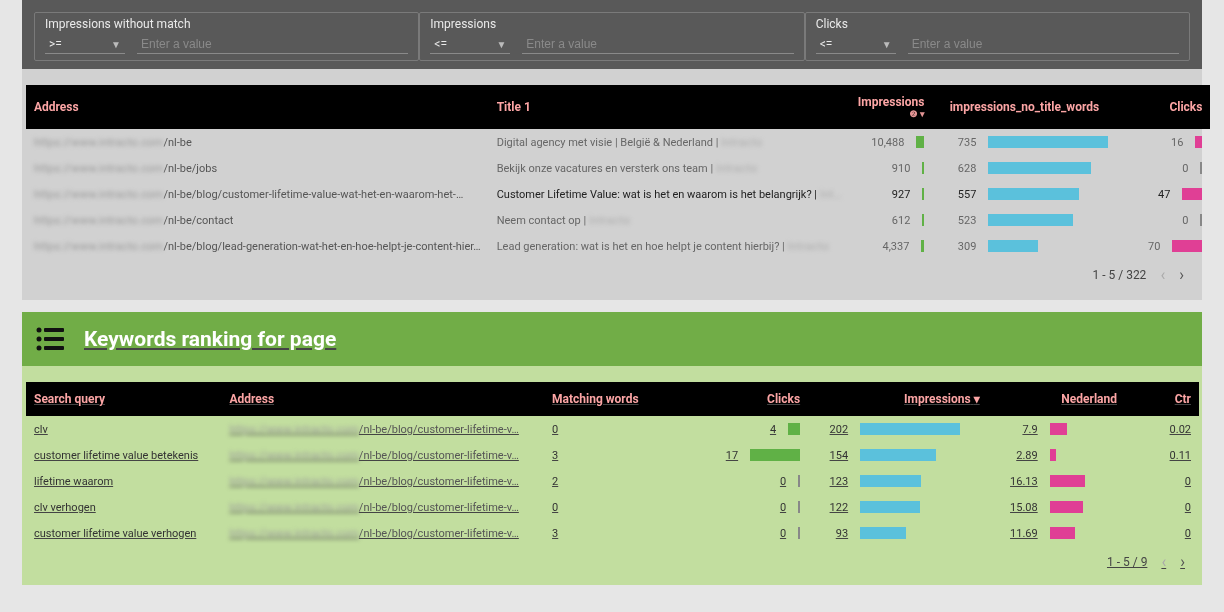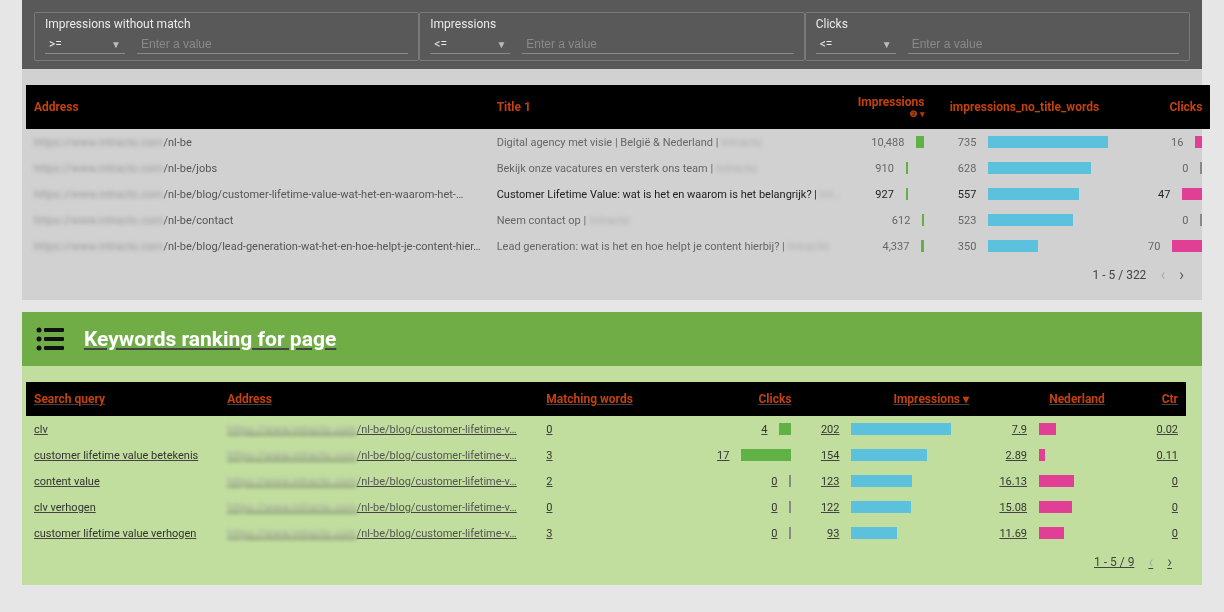--- a/index.html
+++ b/index.html
@@ -17,21 +17,21 @@
 .filter-row { display: flex; align-items: center; gap: 12px; }
 .filter-op { display: flex; align-items: center; gap: 30px; border-bottom: 1px solid #8a8a8a; padding: 2px 4px; font-size: 12px; color: #eaeaea; min-width: 80px; justify-content: space-between; cursor: pointer; }
 .filter-op .caret { font-size: 10px; color: #bbb; }
 .filter-input { flex: 1; background: transparent; border: none; border-bottom: 1px solid #8a8a8a; color: #f9a8d4; font-size: 12px; padding: 2px 4px; outline: none; }
 .filter-input::placeholder { color: #8a8a8a; }
 
 .card1-body { background: #d1d1d1; padding: 16px 4px 16px 4px; }
 
 
 .tbl { width: 100%; border-collapse: collapse; }
-.tbl th { background: #000; color: #c2410c; font-weight: 700; font-size: 12px; text-align: left; padding: 10px 8px; vertical-align: middle; }
+.tbl th { background: #000; color: #fca5a5; font-weight: 700; font-size: 12px; text-align: left; padding: 10px 8px; vertical-align: middle; }
 .tbl th.num { text-align: right; }
 .tbl th .sub { font-size: 9px; opacity: .9; }
 .tbl td { padding: 6px 8px; font-size: 11px; color: #666; vertical-align: middle; white-space: nowrap; }
 .tbl tbody tr { height: 26px; }
 .tbl td.num { text-align: right; color: #666; }
 .tbl tr.selected td { color: #222; font-weight: 400; }
 .host-blur { filter: blur(2px); color: #999; letter-spacing: .2px; }
 .path { color: #555; }
 .blur-suffix { filter: blur(2px); color: #aaa; letter-spacing: .5px; }
 .barcell { display: flex; align-items: center; justify-content: flex-start; gap: 10px; }
@@ -44,21 +44,21 @@
 
 .card-footer { display: flex; justify-content: flex-end; align-items: center; gap: 14px; padding: 6px 14px 0 0; color: #444; font-size: 12px; }
 .card-footer .pg-btn { cursor: pointer; font-size: 16px; color: #555; user-select: none; }
 .card-footer .pg-btn.dis { color: #aaa; }
 
 
 .card2 { margin: 0 22px; text-decoration: underline; }
 .card2-header { background: #71ad47; color: #fff; display: flex; align-items: center; padding: 14px 14px; gap: 18px; }
 .card2-header .list-icon svg { width: 30px; height: 26px; display: block; }
 .card2-header h2 { font-size: 21px; font-weight: 700; }
-.card2-body { background: #c2de9f; padding: 16px 16px 14px 4px; }
+.card2-body { background: #c2de9f; padding: 16px 3px 14px 4px; }
 .card2-body .tbl td { color: #333; }
 .card2-body .tbl th { }
 .card2-body .barcell .val { min-width: 30px; }
 </style>
 </head>
 <body>
 
 <div class="card1">
   <div class="card1-header">
     <div class="filters">
@@ -129,21 +129,21 @@
               <div class="barcell" style="justify-content:flex-end">
                 <span class="val">16</span>
                 <span class="bar pink" style="width:7px"></span>
               </div>
             </td>
           </tr>
           <tr>
             <td><span class="host-blur">https://www.intracto.com</span><span class="path">/nl-be/jobs</span></td>
             <td>Bekijk onze vacatures en versterk ons team | <span class="blur-suffix">Intracto</span></td>
             <td class="num">
-              <div class="barcell" style="">
+              <div class="barcell" style="justify-content:flex-end">
                 <span class="val">910</span>
                 <span class="bar green" style="width:2px"></span>
               </div>
             </td>
             <td>
               <div class="barcell">
                 <span class="val">628</span>
                 <span class="bar blue" style="width:103px"></span>
               </div>
             </td>
@@ -151,21 +151,21 @@
               <div class="barcell" style="justify-content:flex-end">
                 <span class="val">0</span>
                 <span class="bar tick"></span>
               </div>
             </td>
           </tr>
           <tr class="selected">
             <td><span class="host-blur">https://www.intracto.com</span><span class="path">/nl-be/blog/customer-lifetime-value-wat-het-en-waarom-het-…</span></td>
             <td>Customer Lifetime Value: wat is het en waarom is het belangrijk? | <span class="blur-suffix">Int…</span></td>
             <td class="num">
-              <div class="barcell" style="">
+              <div class="barcell" style="justify-content:flex-end">
                 <span class="val">927</span>
                 <span class="bar green" style="width:2px"></span>
               </div>
             </td>
             <td>
               <div class="barcell">
                 <span class="val">557</span>
                 <span class="bar blue" style="width:91px"></span>
               </div>
             </td>
@@ -202,21 +202,21 @@
             <td><span class="host-blur">https://www.intracto.com</span><span class="path">/nl-be/blog/lead-generation-wat-het-en-hoe-helpt-je-content-hier…</span></td>
             <td>Lead generation: wat is het en hoe helpt je content hierbij? | <span class="blur-suffix">Intracto</span></td>
             <td class="num">
               <div class="barcell" style="justify-content:flex-end">
                 <span class="val">4,337</span>
                 <span class="bar green" style="width:3px"></span>
               </div>
             </td>
             <td>
               <div class="barcell">
-                <span class="val">350</span>
+                <span class="val">309</span>
                 <span class="bar blue" style="width:50px"></span>
               </div>
             </td>
             <td class="num">
               <div class="barcell" style="justify-content:flex-end">
                 <span class="val">70</span>
                 <span class="bar pink" style="width:30px"></span>
               </div>
             </td>
           </tr>
@@ -300,21 +300,21 @@
             </td>
             <td class="num">
               <div class="barcell">
                 <span class="val" style="min-width:44px">2.89</span>
                 <span class="bar pink" style="width:6px"></span>
               </div>
             </td>
             <td class="num">0.11</td>
           </tr>
           <tr>
-            <td>content value</td>
+            <td>lifetime waarom</td>
             <td><span class="host-blur">https://www.intracto.com</span><span class="path">/nl-be/blog/customer-lifetime-v…</span></td>
             <td>2</td>
             <td class="num">
               <div class="barcell" style="justify-content:flex-end">
                 <span class="val">0</span>
                 <span class="bar tick"></span>
               </div>
             </td>
             <td class="num">
               <div class="barcell">

